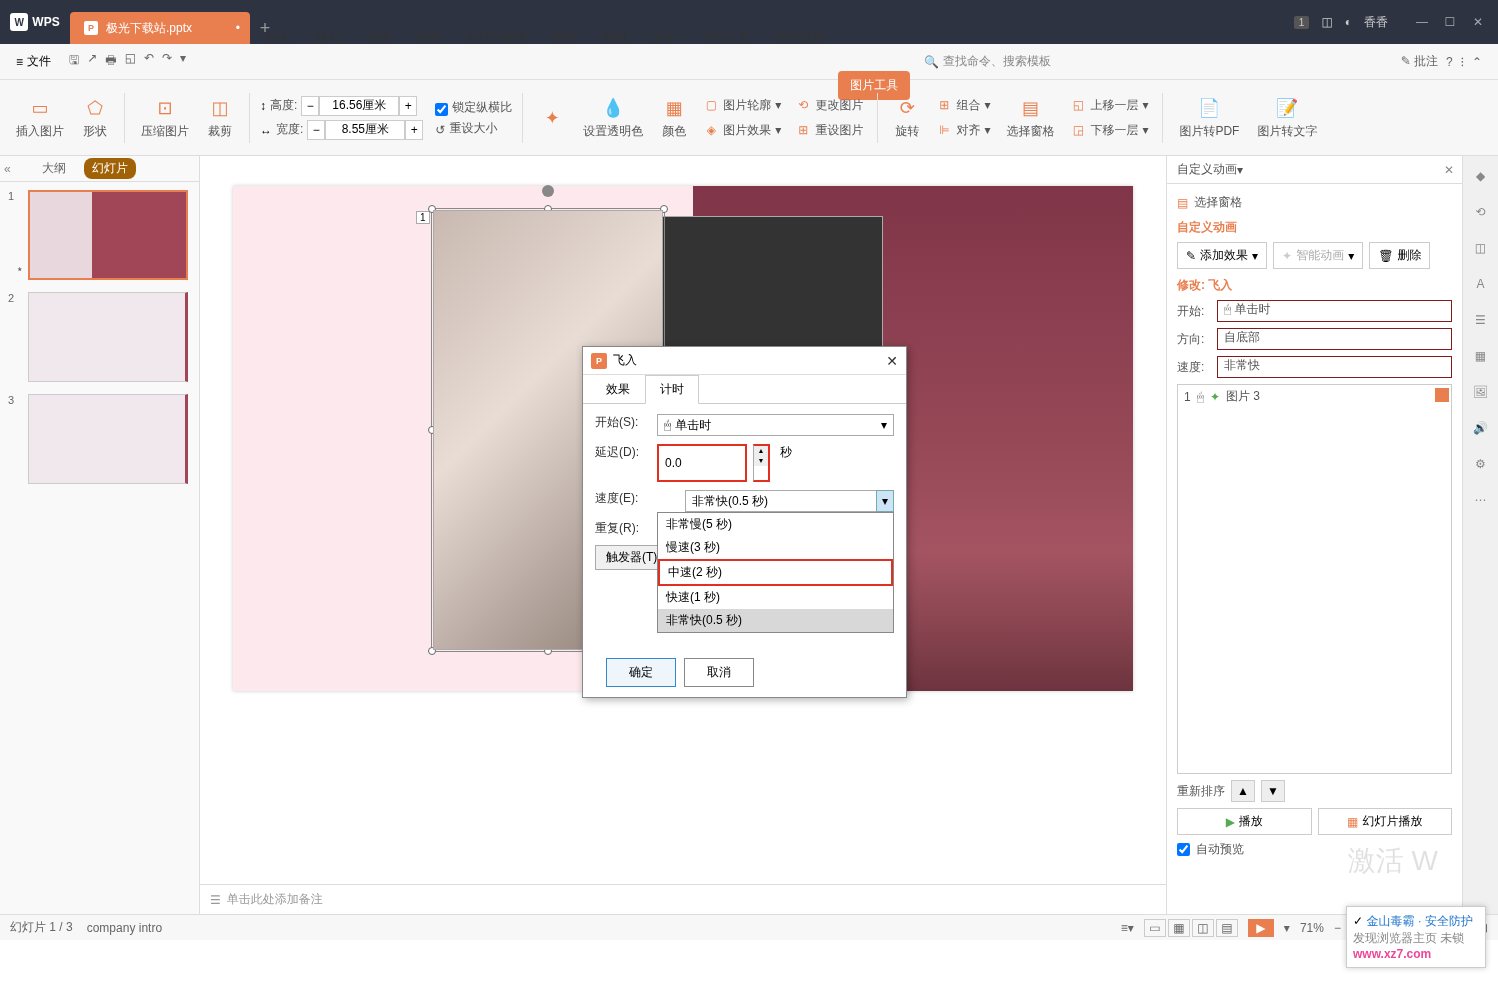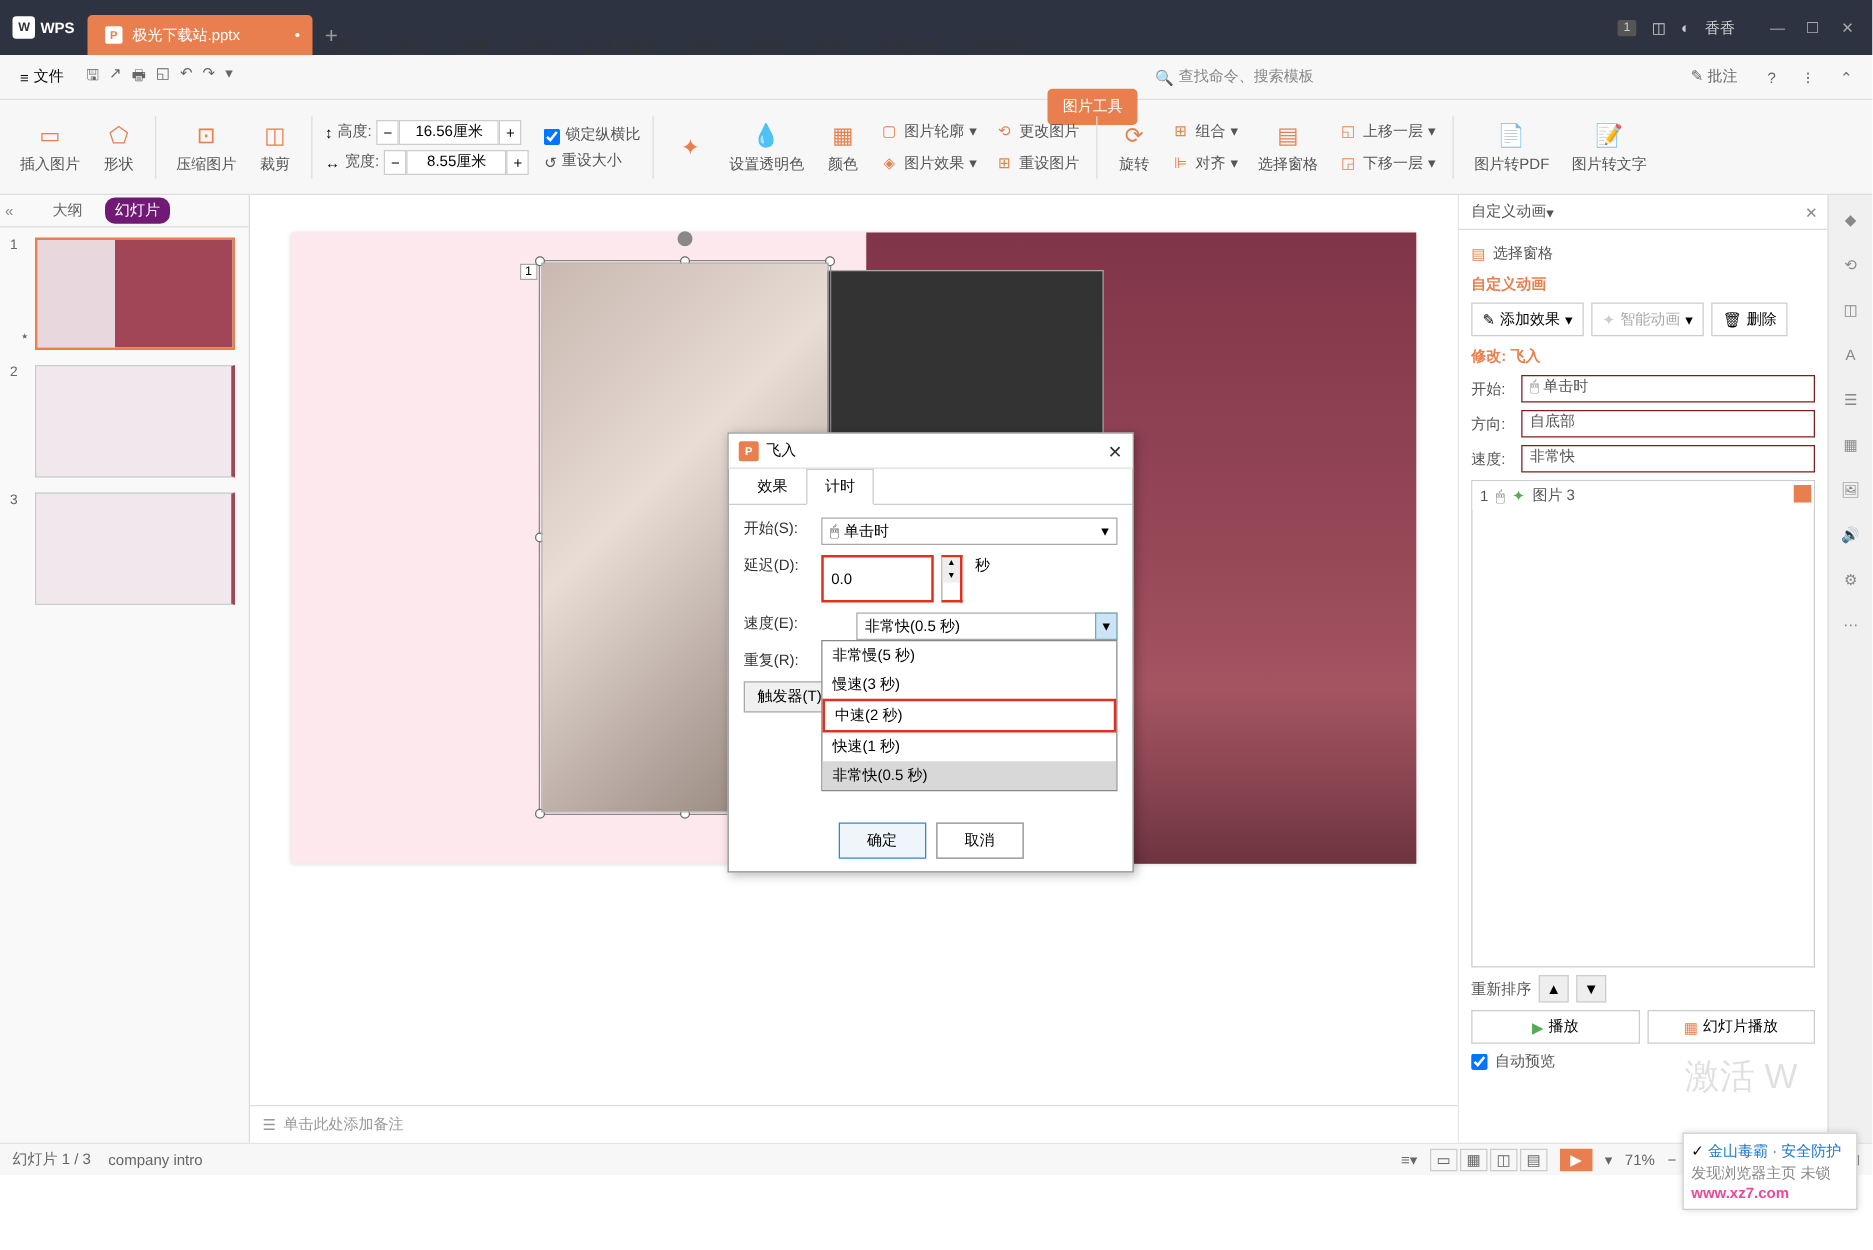--- a/index.html
+++ b/index.html
@@ -20,21 +20,21 @@
 
 
 .menubar { height: 36px; background: #f7f7f7; border-bottom: 1px solid #e0e0e0; display: flex; align-items: center; padding: 0 8px; gap: 2px; }
 .menu-file { display: flex; align-items: center; gap: 4px; padding: 4px 8px; }
 .menu-qat { display: flex; gap: 8px; padding: 0 8px; color: #666; }
 .menu-qat span { cursor: pointer; }
 .menu-tabs { display: flex; gap: 2px; margin-left: 8px; }
 .menu-tab { padding: 6px 12px; color: #333; cursor: pointer; }
 .menu-tab.active { background: #e97f4e; color: #fff; border-radius: 4px; margin-top: 48px; }
 .menu-search { margin-left: 12px; color: #888; display: flex; align-items: center; gap: 4px; }
-.menu-right { margin-left: auto; display: flex; gap: 24px; color: #666; align-items: center; padding-right: 8px; }
+.menu-right { margin-left: auto; display: flex; gap: 8px; color: #666; align-items: center; padding-right: 8px; }
 
 
 .ribbon { height: 76px; background: #f7f7f7; border-bottom: 1px solid #ddd; display: flex; align-items: center; padding: 4px 10px; gap: 6px; }
 .ribbon-group { display: flex; flex-direction: column; align-items: center; justify-content: center; padding: 2px 6px; gap: 2px; color: #555; }
 .ribbon-group .icon { width: 26px; height: 26px; display: flex; align-items: center; justify-content: center; font-size: 18px; color: #e97f4e; }
 .ribbon-sep { width: 1px; height: 50px; background: #ddd; margin: 0 4px; }
 .size-ctrl { display: flex; flex-direction: column; gap: 4px; }
 .size-row { display: flex; align-items: center; gap: 4px; }
 .size-label { color: #555; }
 .spinner { display: flex; align-items: center; }
@@ -45,21 +45,21 @@
 .ribbon-small { display: flex; flex-direction: column; gap: 4px; }
 .ribbon-small-row { display:flex; align-items:center; gap:4px; color:#555; padding:2px 4px;}
 .ribbon-small-row .ico { width:16px; height:16px; display:inline-flex; align-items:center; justify-content:center; color:#e97f4e;}
 
 
 .main { display: flex; height: 758px; position: relative; }
 .slide-panel { width: 200px; background: #f9f9f9; border-right: 1px solid #ddd; display: flex; flex-direction: column; }
 .panel-tabs { height: 26px; display: flex; align-items: center; padding: 0 10px; gap: 10px; border-bottom: 1px solid #ddd; position:relative;}
 .panel-tabs .collapse { position:absolute; left:4px; color:#888;}
 .panel-tab { padding: 2px 8px; color: #666; cursor: pointer; }
-.panel-tab.active { background: #701a75; color: #fff; border-radius: 8px; }
+.panel-tab.active { background: #a16207; color: #fff; border-radius: 8px; }
 .thumbnails { flex: 1; overflow-y: auto; padding: 8px; }
 .thumb-item { display: flex; gap: 6px; margin-bottom: 12px; }
 .thumb-num { width: 14px; color: #666; font-size: 11px; }
 .thumb-img { width: 160px; height: 90px; background: #f0e8ec; border: 1px solid #ccc; position: relative; }
 .thumb-img.selected { border: 2px solid #e97f4e; }
 .thumb-1 { background: linear-gradient(to right, #e8d8dd 40%, #a04656 40%); }
 .thumb-star { position:absolute; left: -14px; bottom: 2px; color:#666;}
 
 .canvas-wrap { flex: 1; background: #fff; display: flex; flex-direction: column; position: relative; }
 .canvas-scroll { flex:1; overflow:auto; padding: 30px; display:flex; justify-content:center; background:#fff;}
@@ -115,21 +115,21 @@
 .dlg-spin button { width:14px; height:10px; font-size:7px; border:none; background:#eee; padding:0; line-height:8px;}
 .dlg-suffix { margin-left:4px;}
 .speed-wrap { position:relative; flex:1;padding-left:28px;}
 .speed-select { width:100%; height: 22px; border: 1px solid #aaa; padding: 0 6px; background: #fff; display:flex; align-items:center;}
 .speed-btn { position:absolute; right:0; top:0; width:18px; height:22px; background:#cde4f7; border:1px solid #7aa; display:flex; align-items:center; justify-content:center;}
 .dropdown { position:absolute; top:22px; left:0; right:0; background:#fff; border:1px solid #888; z-index:10;}
 .dd-item { padding:3px 8px; cursor:pointer;}
 .dd-item.hl { border:2px solid #e03020;}
 .dd-item.sel { background:#d8d8d8;}
 .dlg-trigger { padding: 3px 10px; border: 1px solid #aaa; background: #f0f0f0; cursor: pointer; }
-.dlg-footer { padding: 10px 23px; display: flex; justify-content: center; gap: 8px; border-top: 0; margin-top:60px;}
+.dlg-footer { padding: 10px 23px; display: flex; justify-content: flex-start; gap: 8px; border-top: 0; margin-top:60px;}
 .dlg-btn { padding: 5px 22px; border: 1px solid #888; background: #fff; cursor: pointer; }
 .dlg-btn.primary { border: 1px solid #3388cc; background:#eef5fb;}
 
 
 .statusbar { height: 26px; background: #f7f7f7; border-top: 1px solid #ddd; display: flex; align-items: center; padding: 0 10px; color: #666; gap: 14px; }
 .status-right { margin-left:auto; display:flex; align-items:center; gap:10px;}
 .view-btns { display:flex; gap:2px;}
 .view-btn { width:22px; height:18px; border:1px solid #ccc; display:flex; align-items:center; justify-content:center;}
 .play-orange { width:26px; height:18px; background:#e97f4e; display:flex; align-items:center; justify-content:center; color:#fff;}
 .zoom-slider { width:100px; height:4px; background:#ccc; position:relative;}

